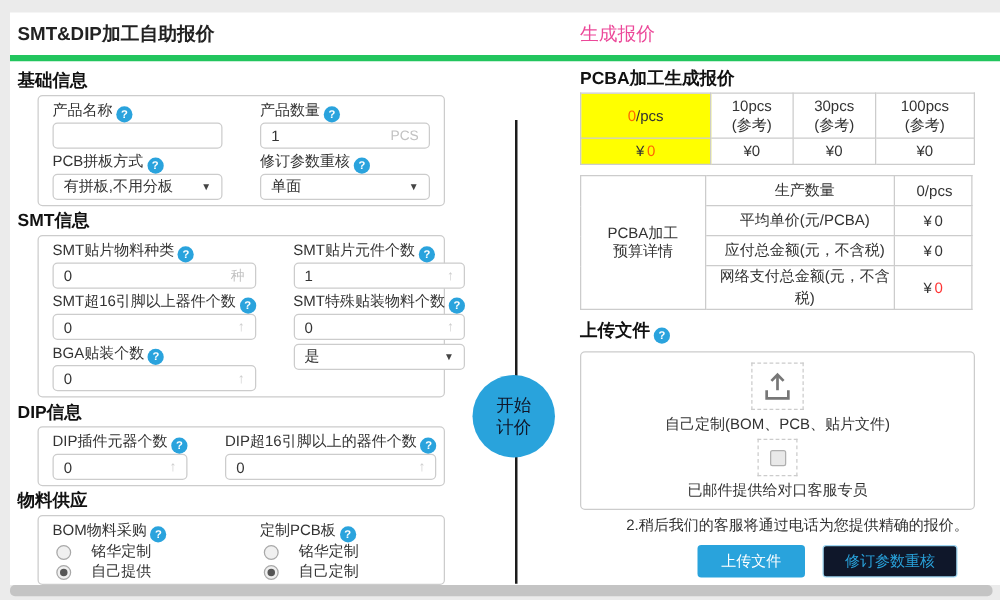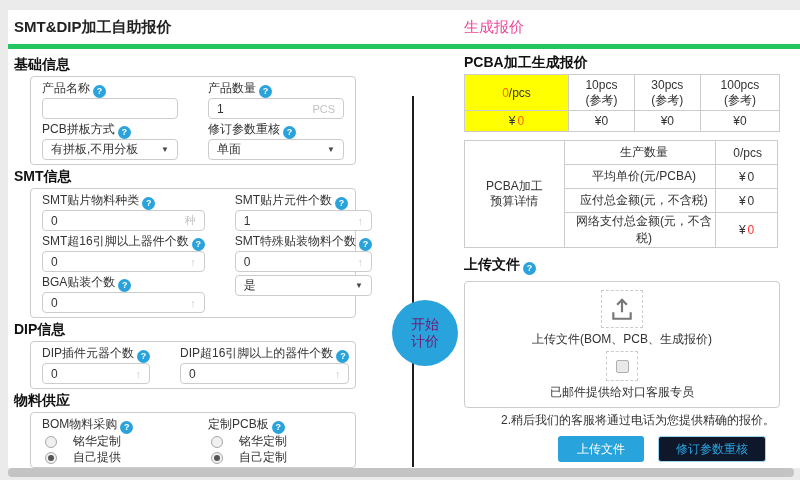--- a/index.html
+++ b/index.html
@@ -66,22 +66,22 @@
 
   .notes { font-size:12px; margin-top:5px; line-height:15px; color:#333; }
   .note2 { padding-left:37px; }
 
   .btn-row { display:flex; justify-content:flex-end; margin-top:8px; padding-right:28px; gap:14px; }
   .btn { height:26px; border-radius:3px; display:flex; align-items:center; justify-content:center; font-size:12px; cursor:pointer; }
   .btn-primary { width:86px; background:#29a3dc; color:#fff; }
   .btn-outline { width:108px; background:#0f172a; border:1px solid #9ed5f0; color:#29a3dc; }
 
   .divider { position:absolute; left:404px; top:86px; width:2px; height:371px; background:#1c1c1c; }
-  .start-circle { position:absolute; left:384px; top:290px; width:66px; height:66px; border-radius:50%;
-                  background:#29a3dc; color:#701a75; font-size:14px; display:flex; flex-direction:column;
+  .start-circle { position:absolute; left:370px; top:290px; width:66px; height:66px; border-radius:50%;
+                  background:#29a3dc; color:#0f172a; font-size:14px; display:flex; flex-direction:column;
                   align-items:center; justify-content:center; line-height:17px; cursor:pointer; }
   .upload-svg { stroke:#777; stroke-width:2; fill:none; }
 </style>
 </head>
 <body>
 
 <div class="panel">
 
   <div class="titlebar">
     <div class="title-left">SMT&amp;DIP加工自助报价</div>
@@ -278,21 +278,21 @@
       <div class="sec-hdr upload-hdr"><span>上传文件</span><span class="qicon">?</span></div>
 
       <div class="upload-box">
         <div class="dash-square dz">
           <svg class="upload-svg" width="26" height="24" viewBox="0 0 24 22">
             <path d="M4 14 v6 h16 v-6"></path>
             <path d="M12 14 V3"></path>
             <path d="M7.5 7 L12 2.5 L16.5 7"></path>
           </svg>
         </div>
-        <div class="upload-text">上传文件(BOM、PCB、生成报价)</div>
+        <div class="upload-text">自己定制(BOM、PCB、贴片文件)</div>
         <div class="dash-square cbsq">
           <span class="checkbox"></span>
         </div>
         <div class="upload-text">已邮件提供给对口客服专员</div>
       </div>
 
       <div class="notes">
         <div class="note2">2.稍后我们的客服将通过电话为您提供精确的报价。</div>
       </div>
 

